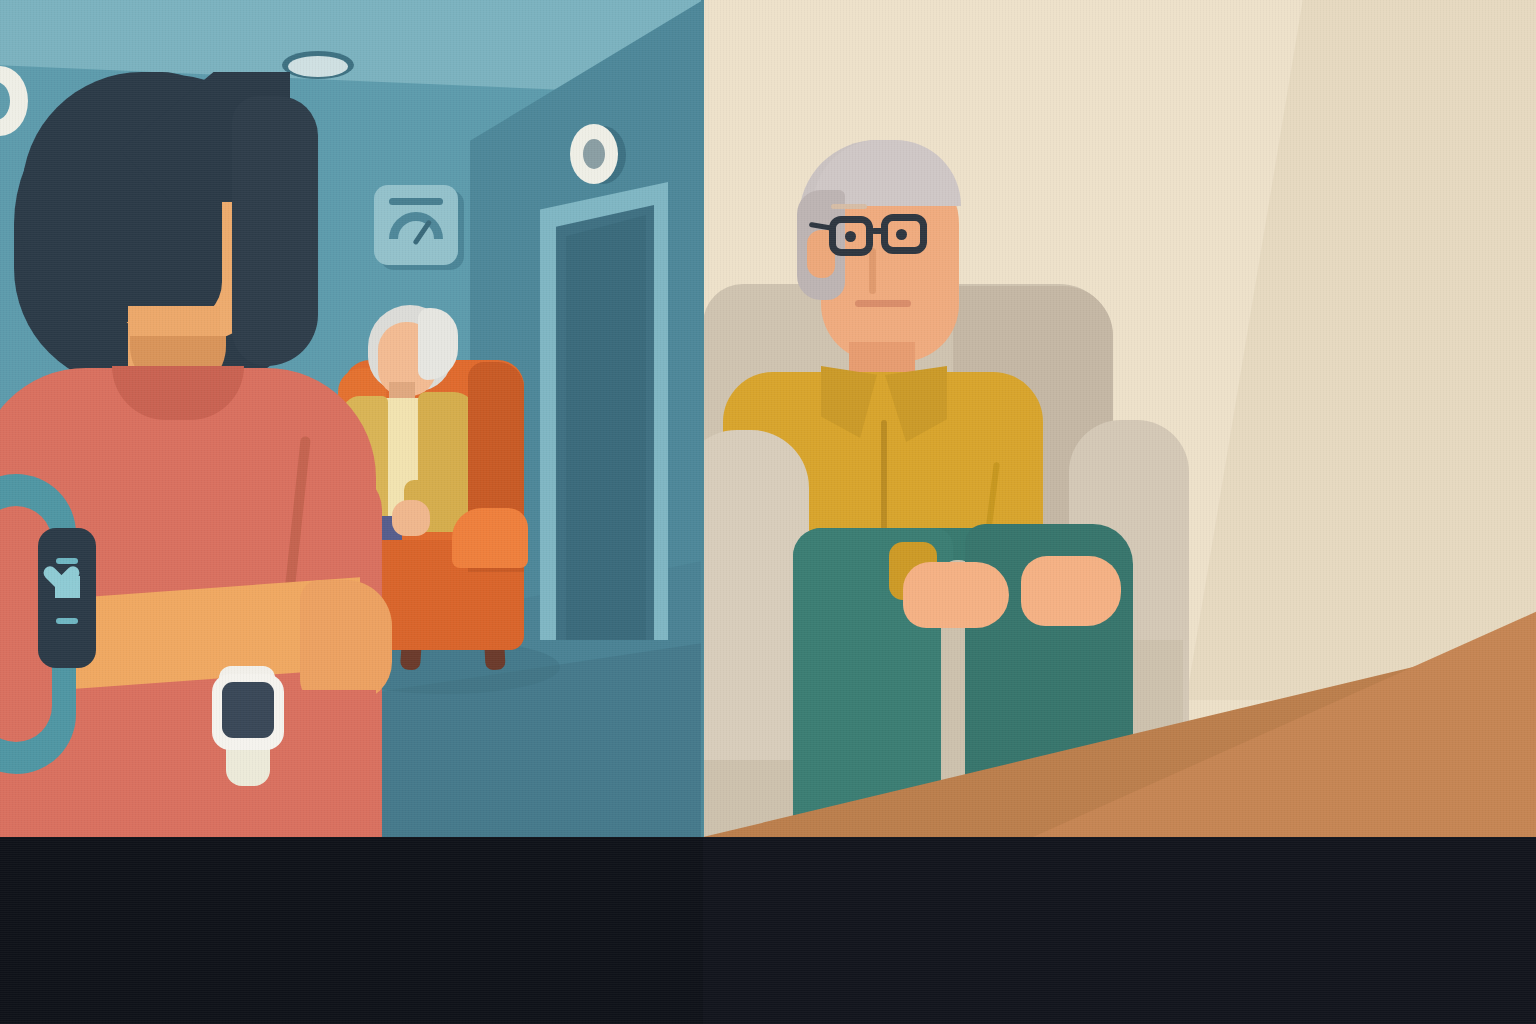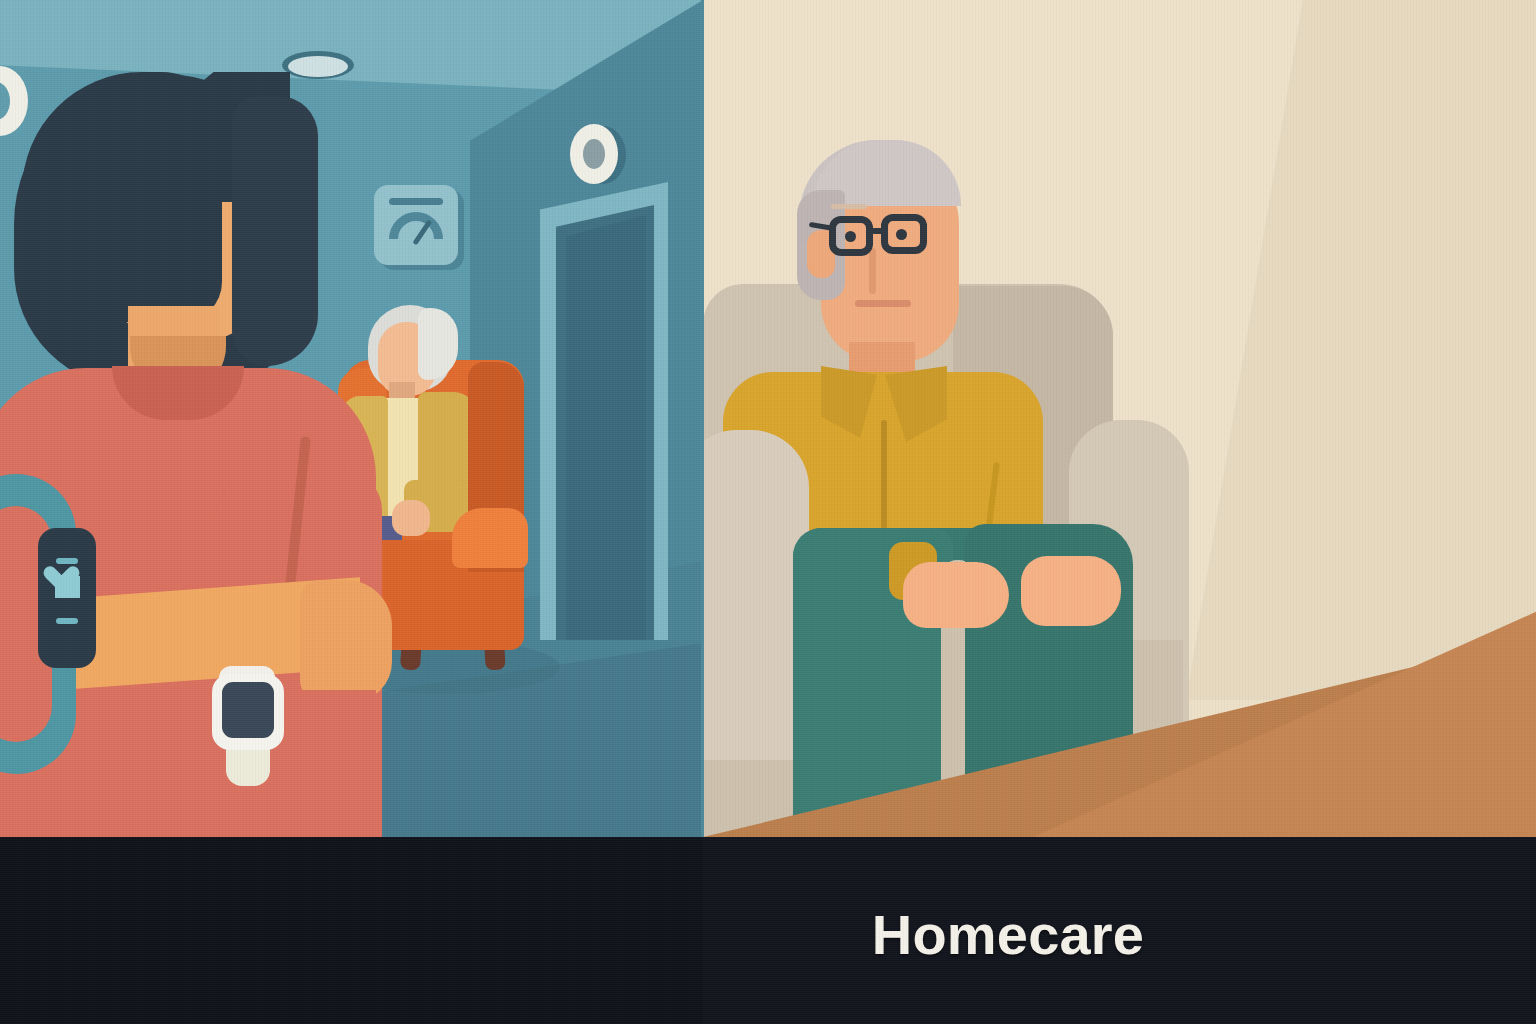--- a/index.html
+++ b/index.html
@@ -564,16 +564,15 @@
 
     <div id="rp-table" class="abs"></div>
     <div id="rp-table-top" class="abs"></div>
 
   </div>
 
   <div id="divider" class="abs"></div>
 
   <div id="bottom-bar" class="abs"></div>
   <div id="bottom-bar-left" class="abs"></div>
-  <div id="caption" class="abs">Homecare</div>
 
   <div id="grain" class="abs"></div>
 </div>
 
 </body></html>

